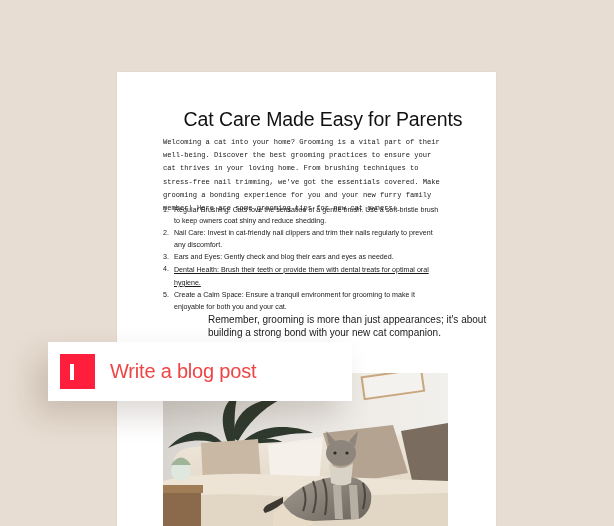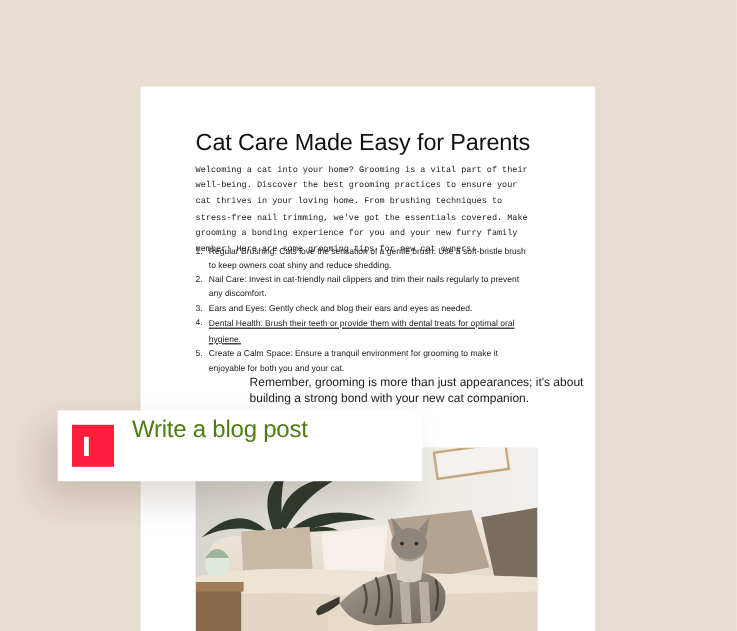--- a/index.html
+++ b/index.html
@@ -8,21 +8,21 @@
       background: #E8DDD2;
       font-family: "Liberation Sans", "DejaVu Sans", sans-serif;
     }
     .page {
       position: absolute; left: 117px; top: 72px; width: 379px; height: 470px;
       background: #ffffff;
       box-shadow: 0 0 2px rgba(0,0,0,0.05);
     }
     .title {
       position: absolute; left: 46px; top: 36px; width: 320px;
-      font-size: 19.5px; color: #111; letter-spacing: -0.1px; white-space: nowrap;
+      font-size: 19.5px; color: #111; letter-spacing: -0.1px; white-space: nowrap; text-align: center;
     }
     .intro {
       position: absolute; left: 46px; top: 64px; width: 280px;
       font-size: 7.1px; line-height: 13.2px; color: #1a1a1a; font-family: Liberation Mono, monospace;
     }
     .tips {
       position: absolute; left: 46px; top: 133px; width: 280px;
       margin: 0; padding: 0; list-style: none;
       font-size: 7.1px; color: #1a1a1a;
     }
@@ -44,22 +44,22 @@
       box-shadow: -12px 14px 30px rgba(60,40,20,0.18);
     }
     .badge-mark {
       position: absolute; left: 12px; top: 12px; width: 35px; height: 35px;
       background: #FF1F3D;
     }
     .badge-mark .bar {
       position: absolute; left: 10px; top: 10px; width: 3.5px; height: 16px; background: #fff;
     }
     .badge-label {
-      position: absolute; left: 62px; top: 5px;
-      font-size: 20px; color: #4d7c0f; letter-spacing: -0.2px; white-space: nowrap;
+      position: absolute; left: 62px; top: 18px;
+      font-size: 20px; color: #ef4444; letter-spacing: -0.2px; white-space: nowrap;
     }
   </style>
 </head>
 <body>
 
 <div class="page">
   <div class="title">Cat Care Made Easy for Parents</div>
   <div class="intro">Welcoming a cat into your home? Grooming is a vital part of their well-being. Discover the best grooming practices to ensure your cat thrives in your loving home. From brushing techniques to stress-free nail trimming, we've got the essentials covered. Make grooming a bonding experience for you and your new furry family member! Here are some grooming tips for new cat owners:</div>
 
   <ol class="tips">

